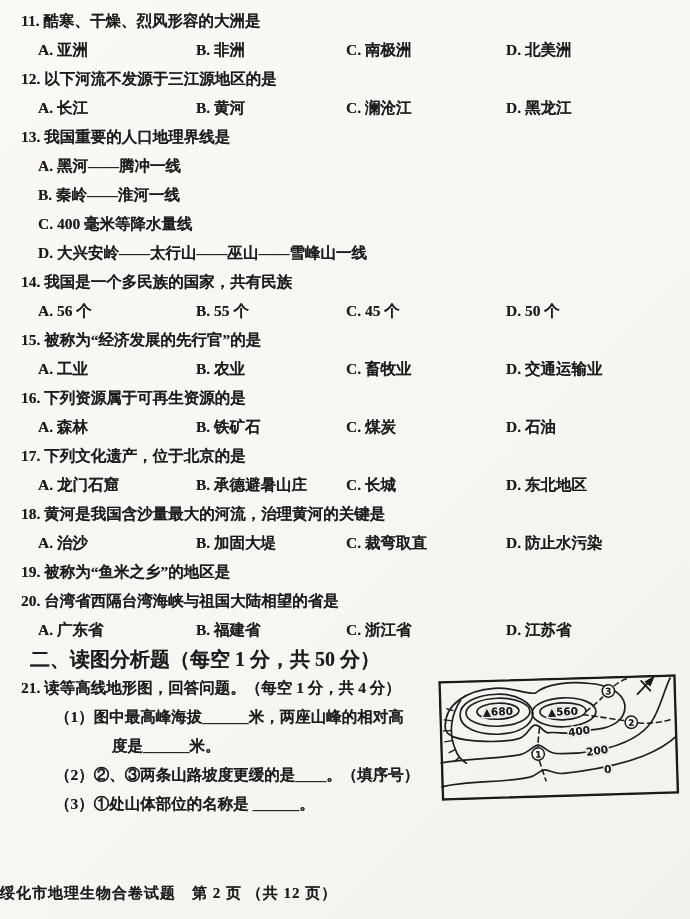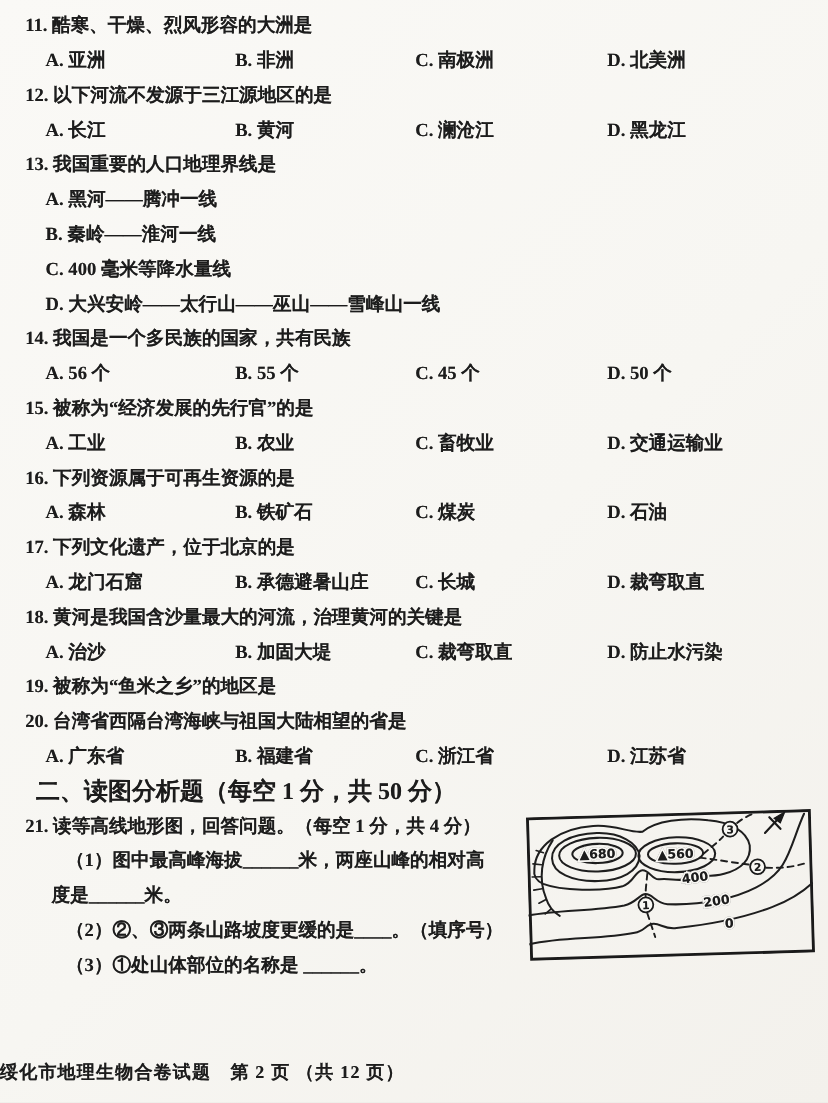--- a/index.html
+++ b/index.html
@@ -15,21 +15,21 @@
     padding-top:7px;
     box-sizing:border-box;
     text-shadow:0 0 0.5px rgba(20,20,20,.55);
   }
   .line{height:29px;display:flex;align-items:center;font-size:15.5px;white-space:pre;}
   .stem{padding-left:21px;}
   .opts{padding-left:38px;display:grid;grid-template-columns:158px 150px 160px auto;align-items:center;}
   .optcol{padding-left:38px;}
   .sec{padding-left:30px;font-size:20px;font-weight:700;}
   .ind1{padding-left:55px;}
-  .ind2{padding-left:43px;}
+  .ind2{padding-left:112px;}
   .q21wrap{position:relative;}
   .mapbox{
     position:absolute;left:438px;top:36px;width:238px;height:120px;
     transform:rotate(-1.7deg);transform-origin:top left;
   }
   .mapbox svg{display:block;}
   .footer{
     position:absolute;left:0;top:884px;width:690px;
     font-size:15px;letter-spacing:1px;font-weight:600;
   }
@@ -89,21 +89,21 @@
     <span>B. 铁矿石</span>
     <span>C. 煤炭</span>
     <span>D. 石油</span>
   </div>
 
   <div class="line stem">17. 下列文化遗产，位于北京的是</div>
   <div class="line opts">
     <span>A. 龙门石窟</span>
     <span>B. 承德避暑山庄</span>
     <span>C. 长城</span>
-    <span>D. 裁弯取直</span>
+    <span>D. 东北地区</span>
   </div>
 
   <div class="line stem">18. 黄河是我国含沙量最大的河流，治理黄河的关键是</div>
   <div class="line opts">
     <span>A. 治沙</span>
     <span>B. 加固大堤</span>
     <span>C. 裁弯取直</span>
     <span>D. 防止水污染</span>
   </div>
 

